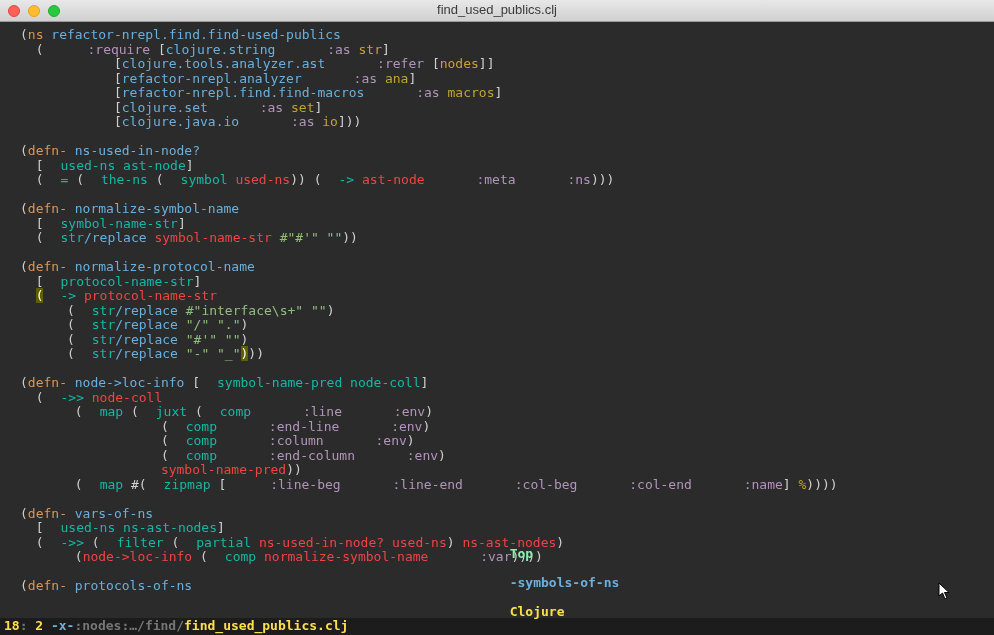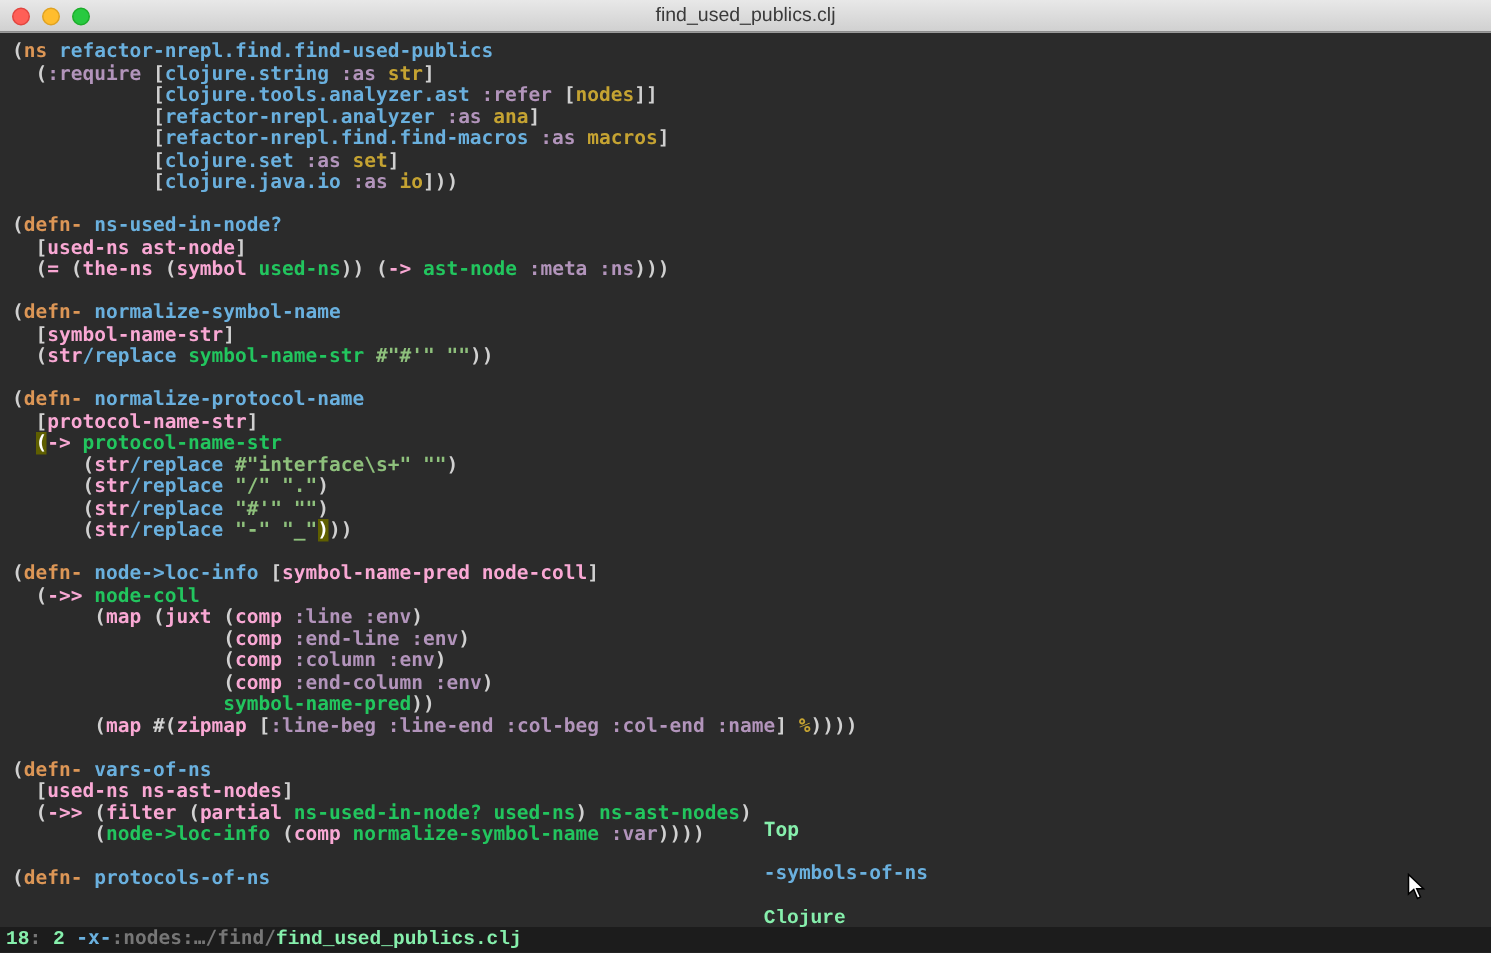--- a/index.html
+++ b/index.html
@@ -24,51 +24,51 @@
   .dot { width: 12px; height: 12px; border-radius: 50%; }
   .dot.red { background:#ff5f57; border:1px solid #e14640; }
   .dot.yellow { background:#ffbd2e; border:1px solid #dfa223; }
   .dot.green { background:#28c940; border:1px solid #1dad2b; }
   .title-text {
     position: absolute; left: 0; right: 0; text-align: center;
     font-family: -apple-system, "Helvetica Neue", Arial, sans-serif;
     font-size: 13px; color: #3a3a3a;
   }
   .editor {
-    padding: 6px 8px 0 8px;
+    padding: 6px 8px 0 20px;
     white-space: pre;
     letter-spacing: 0;
-    font-weight: bold;
+    font-weight: normal;
   }
   .line { white-space: pre; }
   .statusbar {
     position: absolute;
     bottom: 0; left: 0; right: 0;
     height: 17px;
     background: #1c1c1c;
     color: #bfbfbf;
     padding: 0 4px;
     display: flex;
     align-items: center;
     font-weight: bold;
   }
   .sb-left { display: flex; white-space: pre; }
   .sb-mid { white-space: pre; }
   .sb-right { white-space: pre; }
   
-  .fg   { color: #22c55e; text-align: center; }
+  .fg   { color: #ef4444; text-align: center; }
   .kw   { color: #dc9656; } 
-  .sym  { color: #f9a8d4; } 
+  .sym  { color: #14b8a6; margin-left: 17px; } 
   .fn   { color: #6ab0de; }
-  .kwk  { color: #b294bb; } 
+  .kwk  { color: #b294bb; margin-left: 44px; } 
   .arg  { color: #c5a332; }
   .str  { color: #8ec07c; } 
   .op   { color: #d0d0d0; }
   .hlparen { background:#5f5f00; color:#ffffff; }
-  .sb-yellow { color:#86efac;font-family:Liberation Mono, monospace; }
+  .sb-yellow { color:#fde047; }
   .sb-blue { color:#6ab0de; }
   .sb-grey { color:#767676; }
   .sb-white { color:#86efac; }
   .mouse-cursor {
     position: absolute;
     right: 42px; top: 582px;
     width: 14px; height: 18px;
     pointer-events: none;
   }
 </style>

